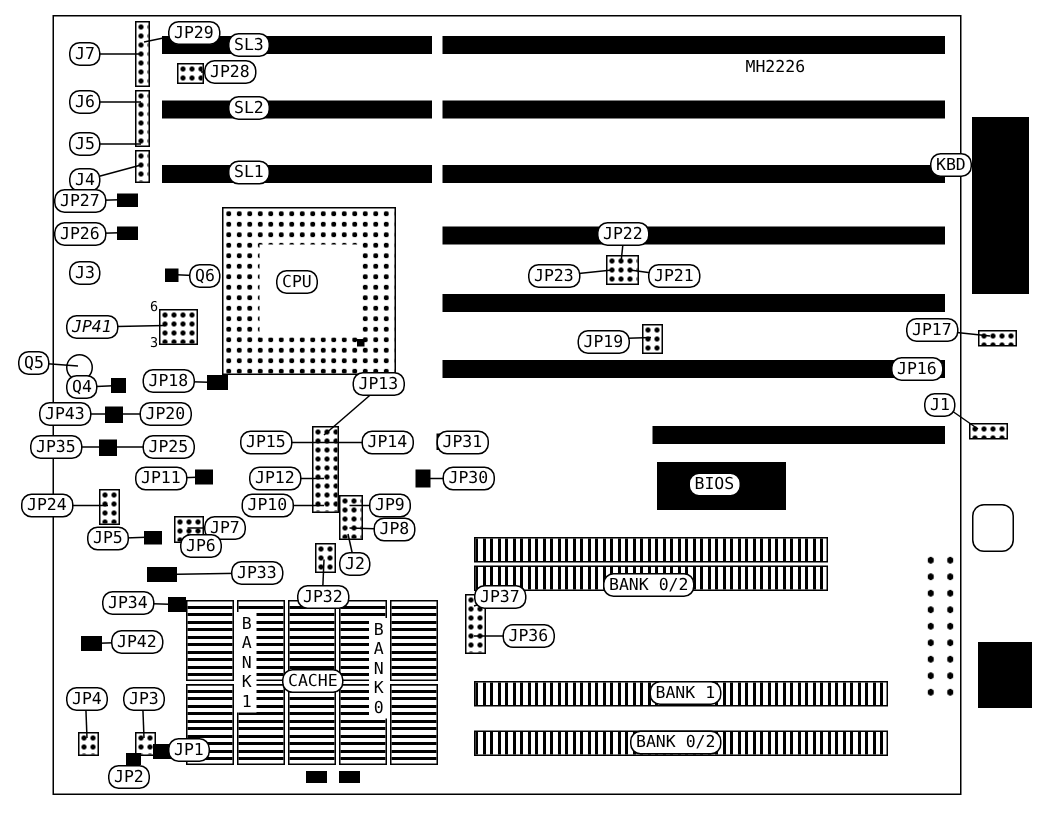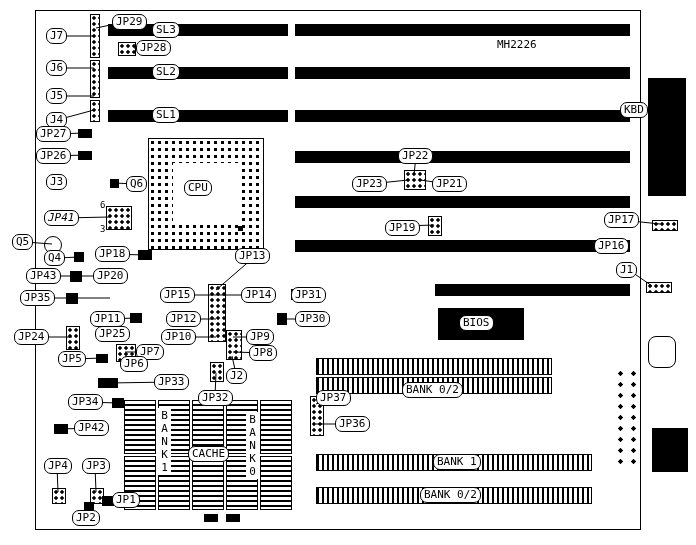--- a/index.html
+++ b/index.html
@@ -183,21 +183,21 @@
       <div class="label" style="position: absolute; left: 385px; top: 220px;">JP19</div>
       <div class="label" style="position: absolute; left: 12px; top: 234px;">Q5</div>
       <div class="label" style="position: absolute; left: 594px; top: 238px;">JP16</div>
       <div class="label" style="position: absolute; left: 95px; top: 246px;">JP18</div>
       <div class="label" style="position: absolute; left: 235px; top: 248px;">JP13</div>
       <div class="label" style="position: absolute; left: 44px; top: 250px;">Q4</div>
       <div class="label" style="position: absolute; left: 616px; top: 262px;">J1</div>
       <div class="label" style="position: absolute; left: 26px; top: 268px;">JP43</div>
       <div class="label" style="position: absolute; left: 93px; top: 268px;">JP20</div>
       <div class="label" style="position: absolute; left: 20px; top: 290px;">JP35</div>
-      <div class="label" style="position: absolute; left: 95px; top: 290px; margin-top: 36px;">JP25</div>
+      <div class="label" style="position: absolute; left: 95px; top: 290px;">JP25</div>
       <div class="label" style="position: absolute; left: 160px; top: 287px;">JP15</div>
       <div class="label" style="position: absolute; left: 241px; top: 287px;">JP14</div>
       <div class="label" style="position: absolute; left: 291px; top: 287px;">JP31</div>
       <div class="label" style="position: absolute; left: 90px; top: 311px;">JP11</div>
       <div class="label" style="position: absolute; left: 166px; top: 311px;">JP12</div>
       <div class="label" style="position: absolute; left: 295px; top: 311px;">JP30</div>
       <div class="label" style="position: absolute; left: 14px; top: 329px;">JP24</div>
       <div class="label" style="position: absolute; left: 161px; top: 329px;">JP10</div>
       <div class="label" style="position: absolute; left: 246px; top: 329px;">JP9</div>
       <div class="label" style="position: absolute; left: 136px; top: 344px;">JP7</div>

